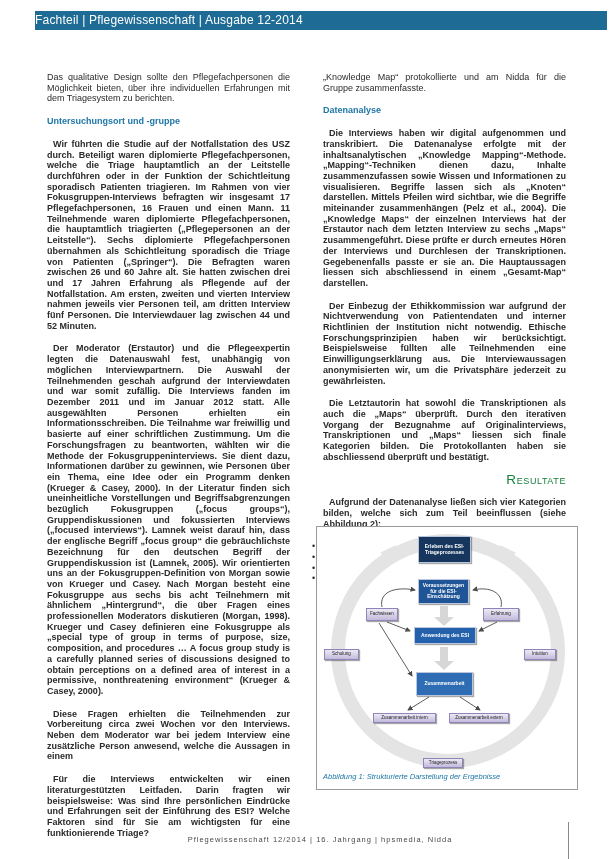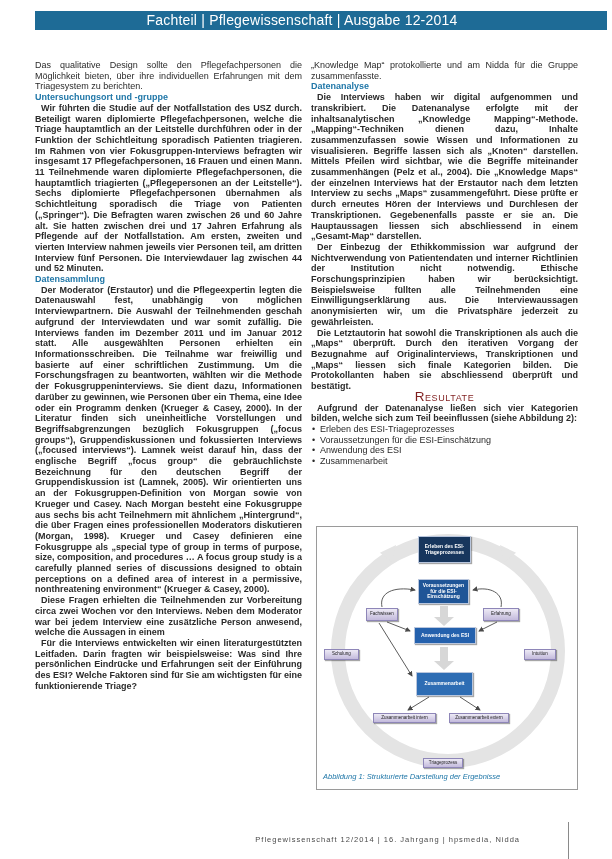--- a/index.html
+++ b/index.html
@@ -5,39 +5,39 @@
   * { margin:0; padding:0; box-sizing:border-box; }
   html,body { background:#ffffff; }
   body { font-family:"Liberation Sans", sans-serif; color:#2b2b2b; }
   .page {
     position:relative; width:612px; height:859px; background:#ffffff;
     overflow:hidden;
   }
   
   .topbar {
     position:absolute; left:35px; right:5px; top:11px; height:19px;
-    background:#1E6B96; color:#ffffff; font-size:14px; line-height:19px;
-    text-align:center; padding-right:38px; letter-spacing:0.2px;
+    background:#1E6B96; color:#ffffff; font-size:12px; line-height:19px;
+    text-align:left; padding-right:38px; letter-spacing:0.2px;
   }
   
   .col {
     position:absolute; top:60px; width:267px; font-size:9px; line-height:10.7px;
     text-align:justify; hyphens:auto; -webkit-hyphens:auto; color:#2b2b2b;
   }
   .col-left  { left:35px;  }
   .col-right { left:311px; }
-  .col p { margin:0; }
+  .col p { margin:12px; }
   .col p.ind { text-indent:6px;font-weight:bold; }
   .subhead {
     color:#2077A8; font-size:9px; margin-top:9px; margin-bottom:1px;
     text-align:left; font-weight:700;
   }
   .sectionhead {
     font-variant:small-caps; font-size:13.5px; letter-spacing:0.6px;
-    color:#7f1d1d; margin-top:14px; margin-bottom:9px; text-align:center;
+    color:#15803d; margin-top:14px; margin-bottom:9px; text-align:right;
     font-weight:400;
   }
   ul.bullets { list-style:none; margin:0; padding:0; text-align:left; }
   ul.bullets li { padding-left:9px; position:relative; }
   ul.bullets li::before { content:"•"; position:absolute; left:1px; top:0; }
   
   .figure {
     position:absolute; left:316px; top:526px; width:262px; height:264px;
     border:1px solid #9a9a9a; background:#ffffff;
   }
@@ -51,21 +51,21 @@
   .node-lav {
     background:linear-gradient(#EDEAF5,#C3BADC); border:1px solid #8E86B8;
     color:#1c1c1c; font-size:4.5px; line-height:1.05; padding:0 1px;
   }
   .fig-caption {
     position:absolute; left:6px; top:245px; right:4px;
     color:#2077A8; font-style:italic; font-size:7.5px; text-align:left;
   }
   
   .footer-line {
-    position:absolute; left:120px; top:835px; width:400px; text-align:right;
+    position:absolute; left:120px; top:835px; width:400px; text-align:center;
     font-size:7.5px; letter-spacing:1px; color:#4a4a4a;
   }
   .footer-divider {
     position:absolute; left:568px; top:822px; width:1px; height:37px; background:#8a8a8a;
   }
   .footer-page {
     position:absolute; left:616px; top:835px; font-size:13px; color:#4a4a4a;
   }
 </style>
 </head>
@@ -74,21 +74,20 @@
 <div class="page">
 
   <div class="topbar">
     <span>Fachteil | Pflegewissenschaft | Ausgabe 12-2014</span>
   </div>
 
   <div class="col col-left">
     <p>Das qualitative Design sollte den Pflegefachpersonen die Möglichkeit bieten, über ihre individuellen Erfahrungen mit dem Triagesystem zu berichten.</p>
     <p class="subhead">Untersuchungsort und -gruppe</p>
     <p class="ind">Wir führten die Studie auf der Notfallstation des USZ durch. Beteiligt waren diplomierte Pflegefachpersonen, welche die Triage hauptamtlich an der Leitstelle durchführen oder in der Funktion der Schichtleitung sporadisch Patienten triagieren. Im Rahmen von vier Fokusgruppen-Interviews befragten wir insgesamt 17 Pflegefachpersonen, 16 Frauen und einen Mann. 11 Teilnehmende waren diplomierte Pflegefachpersonen, die hauptamtlich triagierten („Pflegepersonen an der Leitstelle“). Sechs diplomierte Pflegefachpersonen übernahmen als Schichtleitung sporadisch die Triage von Patienten („Springer“). Die Befragten waren zwischen 26 und 60 Jahre alt. Sie hatten zwischen drei und 17 Jahren Erfahrung als Pflegende auf der Notfallstation. Am ersten, zweiten und vierten Interview nahmen jeweils vier Personen teil, am dritten Interview fünf Personen. Die Interviewdauer lag zwischen 44 und 52 Minuten.</p>
-    <p class="subhead">Datensammlung</p>
     <p class="ind">Der Moderator (Erstautor) und die Pflegeexpertin legten die Datenauswahl fest, unabhängig von möglichen Interviewpartnern. Die Auswahl der Teilnehmenden geschah aufgrund der Interviewdaten und war somit zufällig. Die Interviews fanden im Dezember 2011 und im Januar 2012 statt. Alle ausgewählten Personen erhielten ein Informationsschreiben. Die Teilnahme war freiwillig und basierte auf einer schriftlichen Zustimmung. Um die Forschungsfragen zu beantworten, wählten wir die Methode der Fokusgruppeninterviews. Sie dient dazu, Informationen darüber zu gewinnen, wie Personen über ein Thema, eine Idee oder ein Programm denken (Krueger &amp; Casey, 2000). In der Literatur finden sich uneinheitliche Vorstellungen und Begriffsabgrenzungen bezüglich Fokusgruppen („focus groups“), Gruppendiskussionen und fokussierten Interviews („focused interviews“). Lamnek weist darauf hin, dass der englische Begriff „focus group“ die gebräuchlichste Bezeichnung für den deutschen Begriff der Gruppendiskussion ist (Lamnek, 2005). Wir orientierten uns an der Fokusgruppen-Definition von Morgan sowie von Krueger und Casey. Nach Morgan besteht eine Fokusgruppe aus sechs bis acht Teilnehmern mit ähnlichem „Hintergrund“, die über Fragen eines professionellen Moderators diskutieren (Morgan, 1998). Krueger und Casey definieren eine Fokusgruppe als „special type of group in terms of purpose, size, composition, and procedures … A focus group study is a carefully planned series of discussions designed to obtain perceptions on a defined area of interest in a permissive, nonthreatening environment“ (Krueger &amp; Casey, 2000).</p>
     <p class="ind">Diese Fragen erhielten die Teilnehmenden zur Vorbereitung circa zwei Wochen vor den Interviews. Neben dem Moderator war bei jedem Interview eine zusätzliche Person anwesend, welche die Aussagen in einem</p>
     <p class="ind">Für die Interviews entwickelten wir einen literaturgestützten Leitfaden. Darin fragten wir beispielsweise: Was sind Ihre persönlichen Eindrücke und Erfahrungen seit der Einführung des ESI? Welche Faktoren sind für Sie am wichtigsten für eine funktionierende Triage?</p>
   </div>
 
   <div class="col col-right">
     <p>„Knowledge Map“ protokollierte und am Nidda für die Gruppe zusammenfasste.</p>
     <p class="subhead">Datenanalyse</p>
     <p class="ind">Die Interviews haben wir digital aufgenommen und transkribiert. Die Datenanalyse erfolgte mit der inhaltsanalytischen „Knowledge Mapping“-Methode. „Mapping“-Techniken dienen dazu, Inhalte zusammenzufassen sowie Wissen und Informationen zu visualisieren. Begriffe lassen sich als „Knoten“ darstellen. Mittels Pfeilen wird sichtbar, wie die Begriffe miteinander zusammenhängen (Pelz et al., 2004). Die „Knowledge Maps“ der einzelnen Interviews hat der Erstautor nach dem letzten Interview zu sechs „Maps“ zusammengeführt. Diese prüfte er durch erneutes Hören der Interviews und Durchlesen der Transkriptionen. Gegebenenfalls passte er sie an. Die Hauptaussagen liessen sich abschliessend in einem „Gesamt-Map“ darstellen.</p>
     <p class="ind">Der Einbezug der Ethikkommission war aufgrund der Nichtverwendung von Patientendaten und interner Richtlinien der Institution nicht notwendig. Ethische Forschungsprinzipien haben wir berücksichtigt. Beispielsweise füllten alle Teilnehmenden eine Einwilligungserklärung aus. Die Interviewaussagen anonymisierten wir, um die Privatsphäre jederzeit zu gewährleisten.</p>

